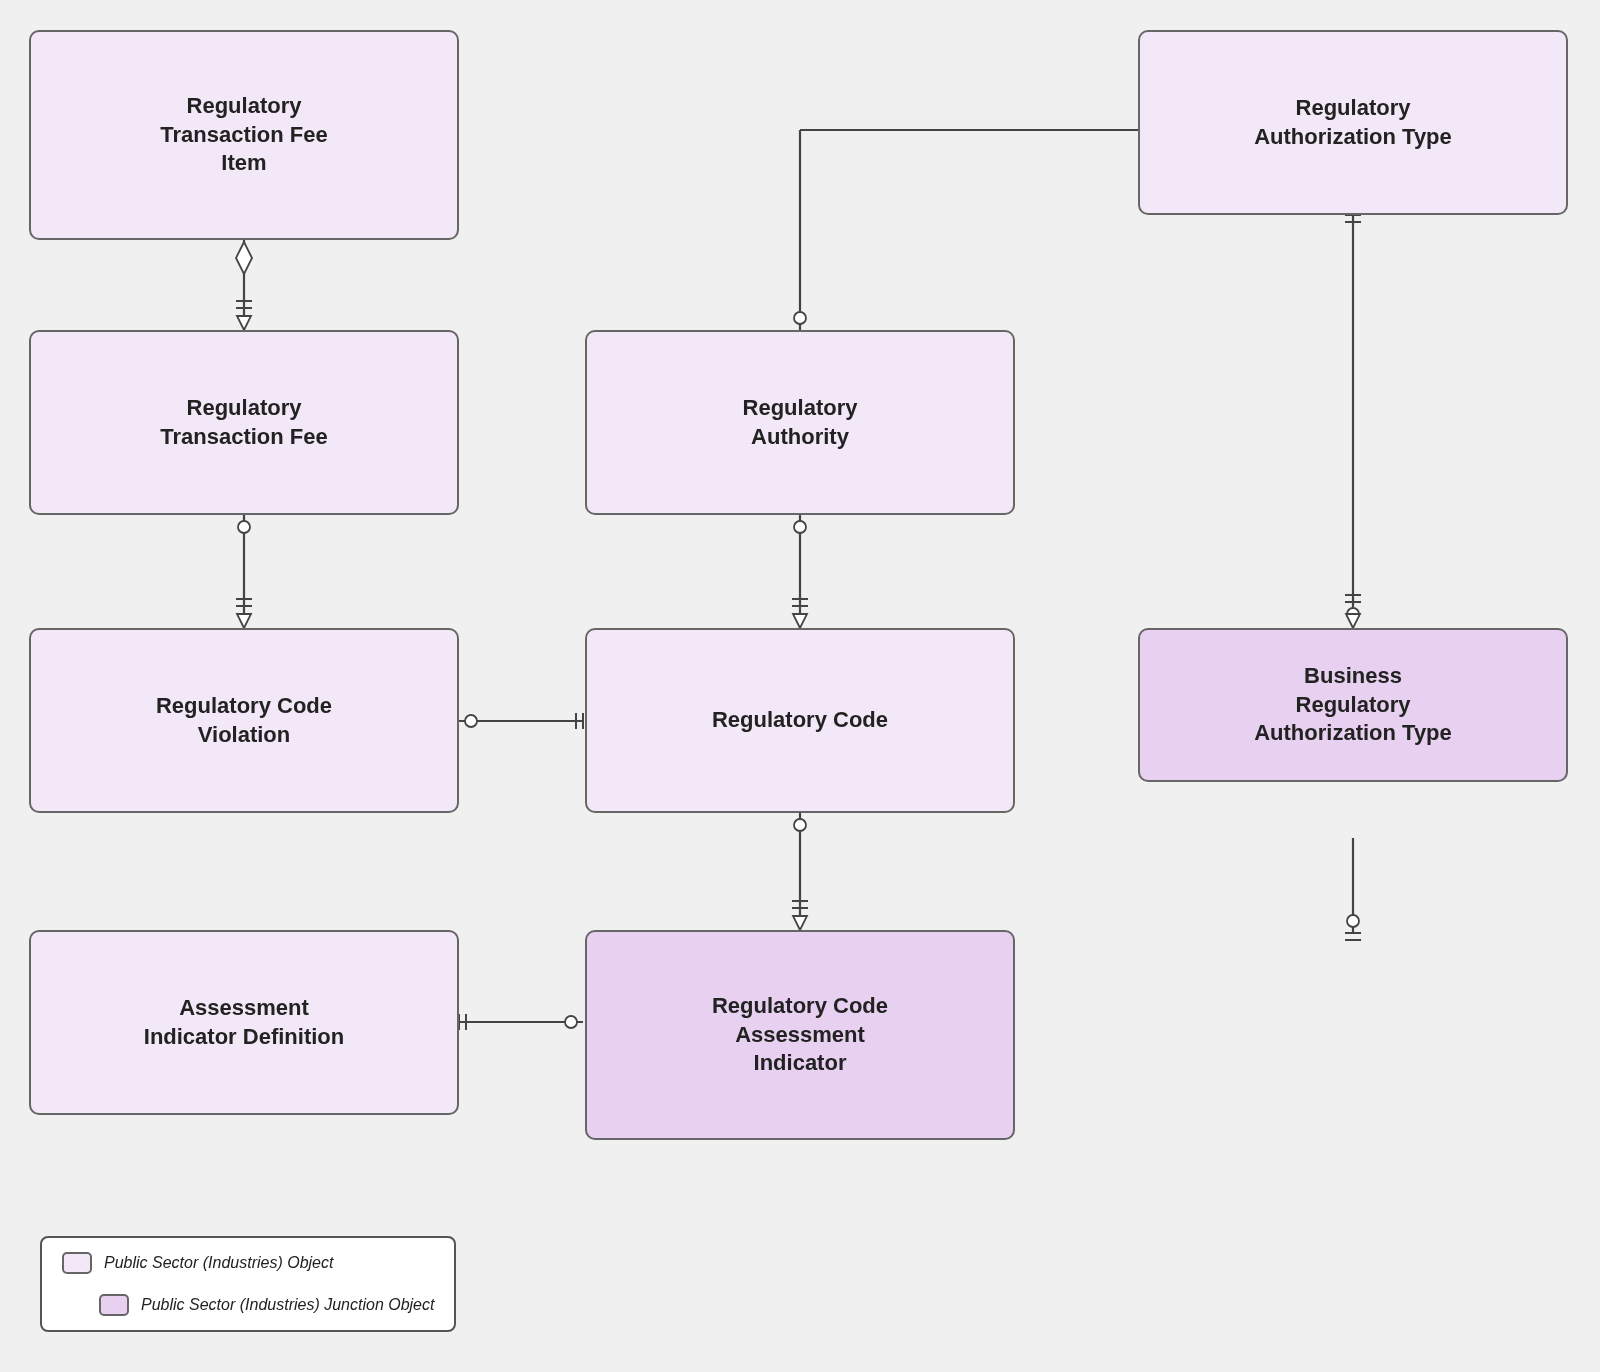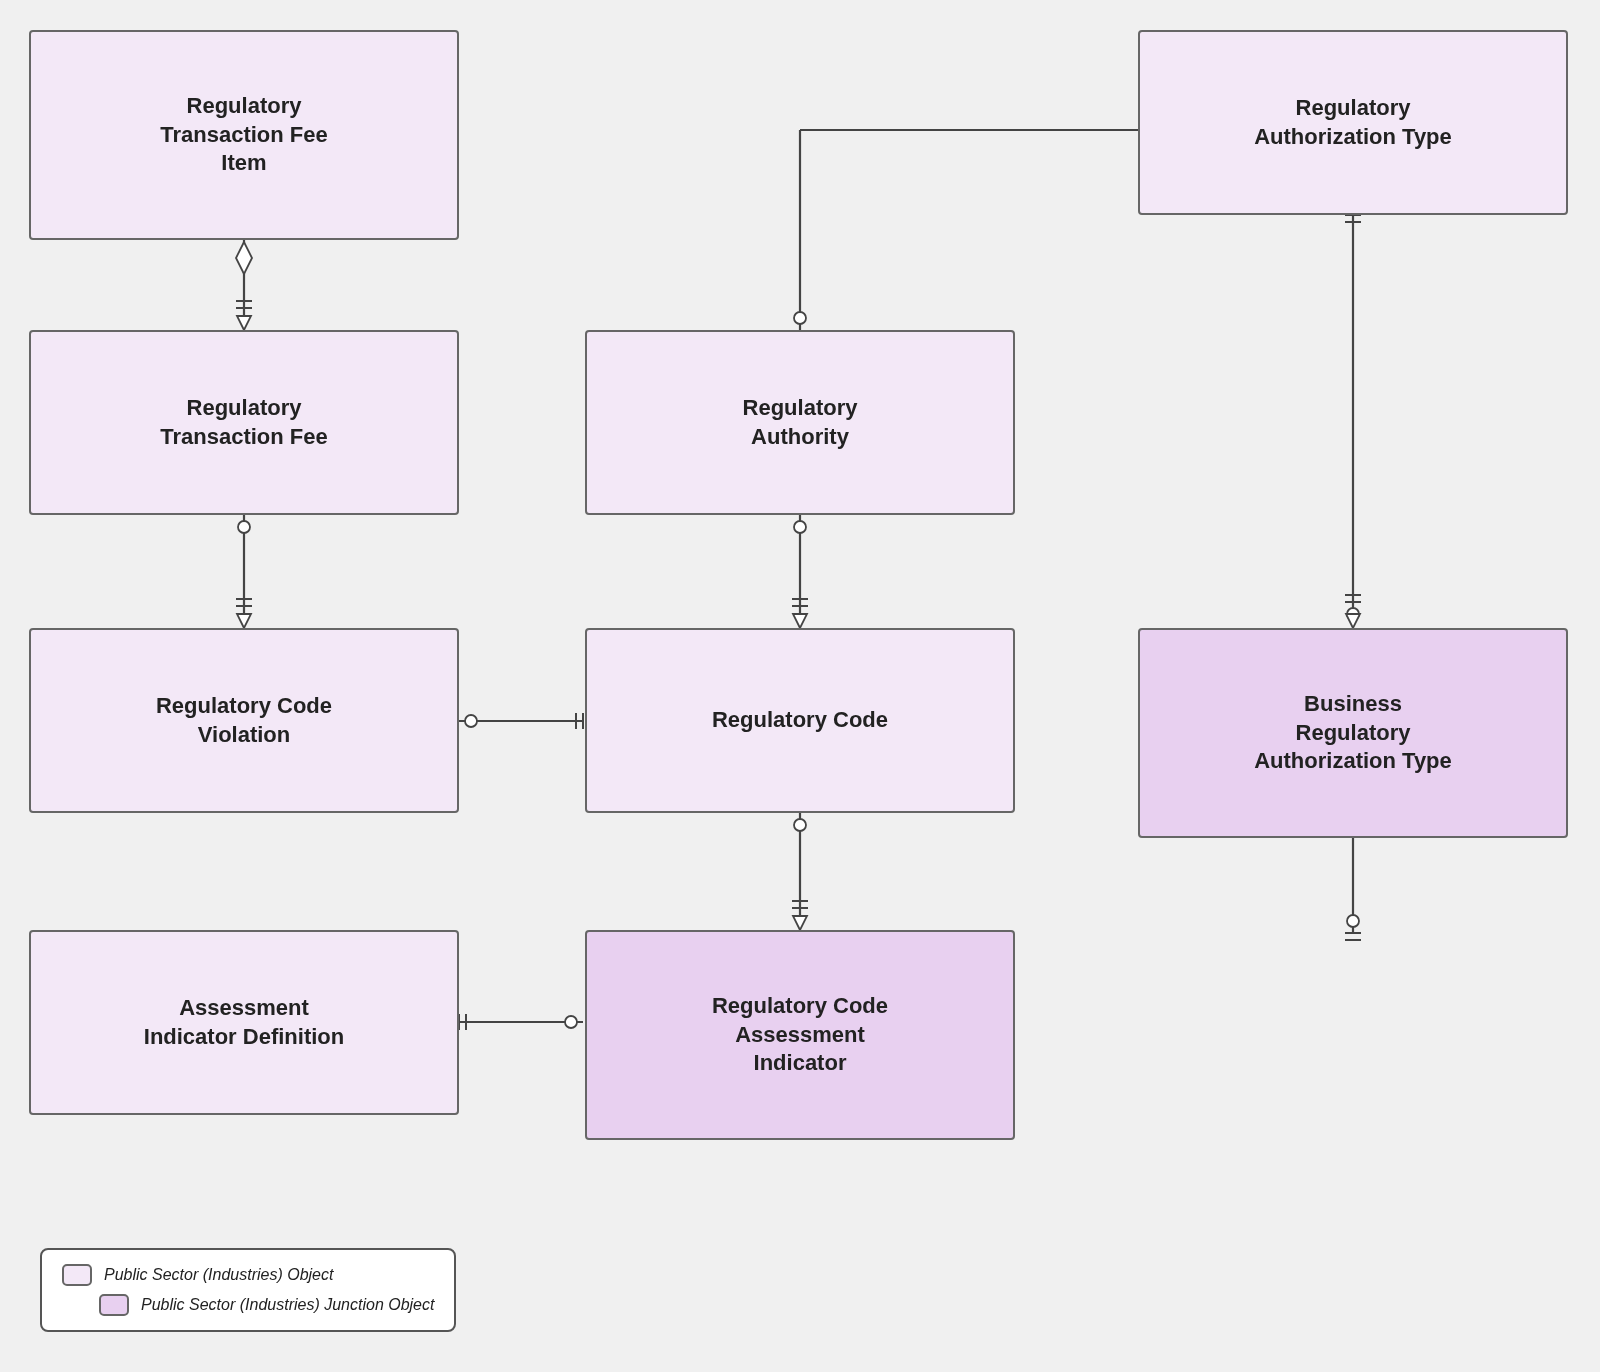--- a/index.html
+++ b/index.html
@@ -13,21 +13,21 @@
     }
     .diagram-container {
       position: relative;
       width: 1600px;
       height: 1372px;
       background: #f0f0f0;
     }
     .entity-box {
       position: absolute;
       border: 2.5px solid #555;
-      border-radius: 4px;
+      border-radius: 10px;
       display: flex;
       align-items: center;
       justify-content: center;
       text-align: center;
       font-size: 22px;
       font-weight: bold;
       color: #222;
       padding: 10px;
       line-height: 1.3;
     }
@@ -53,21 +53,21 @@
       bottom: 40px;
       left: 40px;
       border: 2px solid #555;
       border-radius: 8px;
       background: white;
       padding: 14px 20px;
     }
     .legend-item {
       display: flex;
       align-items: center;
-      margin-bottom: 8px;
+      margin-bottom: 20px;
       font-size: 16px;
       font-style: italic;
       color: #222;
     }
     .legend-item:last-child { margin-bottom: 0; padding-left: 37px; }
     .legend-swatch {
       width: 30px;
       height: 22px;
       border: 2px solid #666;
       border-radius: 5px;
@@ -203,21 +203,21 @@
     <span style="white-space:pre-line;">Regulatory Code
 Assessment
 Indicator</span>
   </div>
 
   <div class="entity-box entity-normal" style="left:1138px; top:30px; width:430px; height:185px;">
     <span style="white-space:pre-line;">Regulatory
 Authorization Type</span>
   </div>
 
-  <div class="entity-box entity-junction" style="left:1138px; top:628px; width:430px; height:210px;">
+  <div class="entity-box entity-junction" style="left:1138px; top:628px; width:430px; height:154px;">
     <span style="white-space:pre-line;">Business
 Regulatory
 Authorization Type</span>
   </div>
 
 
   <div class="legend">
     <div class="legend-item">
       <div class="legend-swatch legend-swatch-normal"></div>
       <span>Public Sector (Industries) Object</span>

